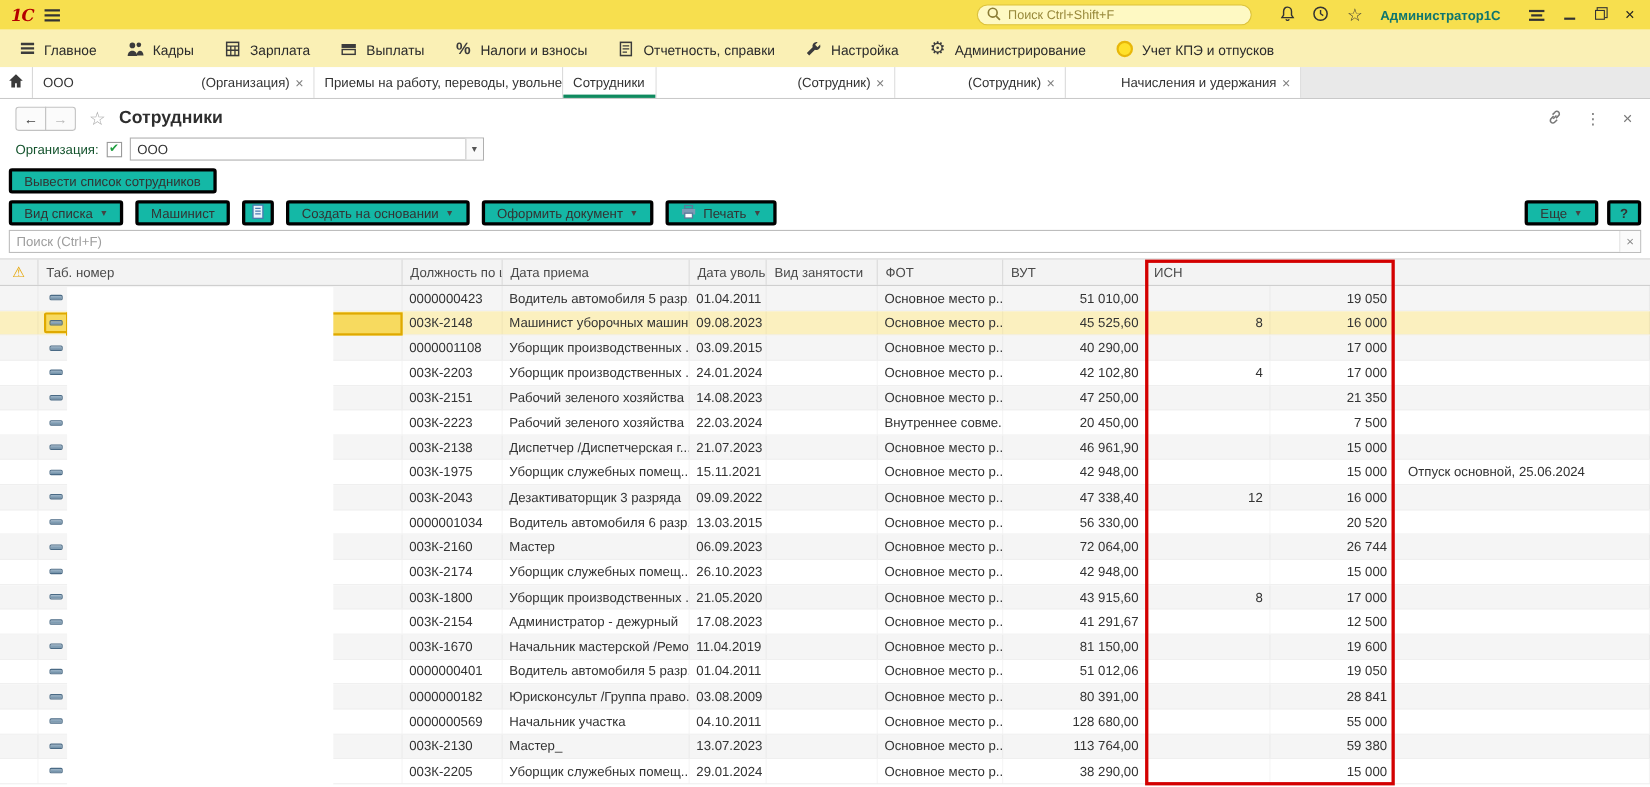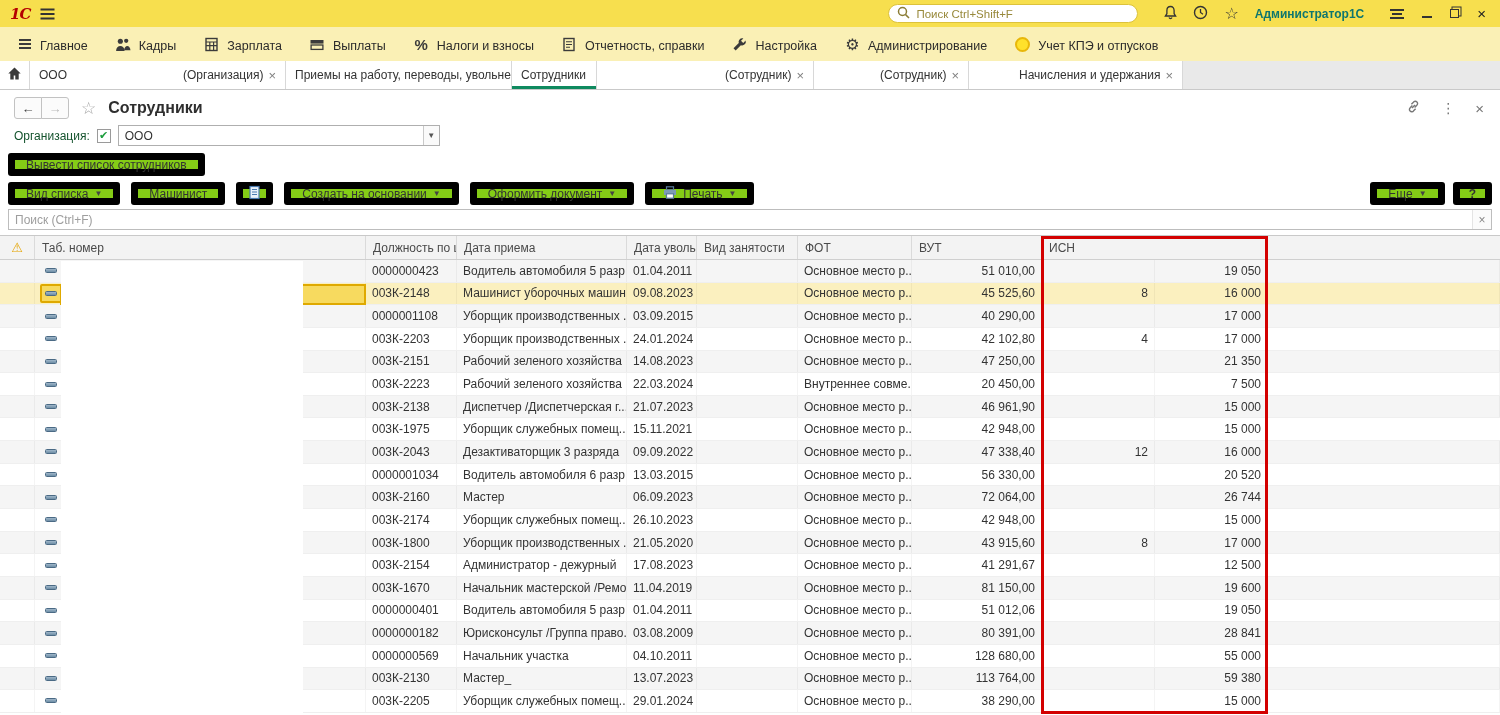--- a/index.html
+++ b/index.html
@@ -4,21 +4,21 @@
 <style>
   *{box-sizing:border-box;margin:0;padding:0;}
   html,body{width:1500px;height:715px;overflow:hidden;}
   body{font-family:"Liberation Sans",sans-serif;font-size:12px;color:#333;background:#fff;}
 
   
   .titlebar{height:27px;background:#F7DF4E;display:flex;align-items:center;padding:0 10px;gap:10px;}
   .logo{color:#B40000;font-weight:bold;font-style:italic;font-size:15px;font-family:"DejaVu Serif",serif;letter-spacing:-1px;}
   .tb-burger svg{display:block;}
   .tb-title{font-size:12px;color:#222;margin-left:10px;white-space:nowrap;}
-  .tb-search{margin-left:auto;width:250px;height:19px;background:#ffffff;border:1px solid #DCC23C;border-radius:10px;display:flex;align-items:center;padding:0 8px;gap:6px;}
+  .tb-search{margin-left:auto;width:250px;height:19px;background:#fef9c3;border:1px solid #DCC23C;border-radius:10px;display:flex;align-items:center;padding:0 8px;gap:6px;}
   .tb-search-ph{color:#98893B;font-size:11.5px;}
   .tb-icons{display:flex;align-items:center;gap:16px;margin-left:16px;}
   .tb-user{font-size:12px;color:#0f766e;font-weight:bold;}
   .win-btns{display:flex;align-items:center;gap:18px;margin-left:16px;margin-right:4px;color:#222;}
   .win-min{display:inline-block;width:10px;height:8px;border-bottom:2px solid #333;}
   .win-restore{display:inline-block;width:9px;height:9px;border:1.5px solid #333;box-shadow:2px -2px 0 -0.5px #F7DF4E,2px -2px 0 0.5px #333;}
   .win-close{font-size:15px;line-height:10px;color:#222;}
   .svc-lines{display:inline-block;width:14px;}
   .svc-lines i{display:block;height:2px;background:#333;margin:2px 0;}
   .svc-lines i:nth-child(2){width:10px;margin-left:2px;}
@@ -56,21 +56,21 @@
   .hdr-close{font-size:15px;color:#777;}
 
   .org-row{display:flex;align-items:center;margin:5px 0 0 14px;gap:7px;}
   .org-label{color:#14532d;}
   .chk{width:14px;height:14px;border:1px solid #9a9a9a;background:#fff;display:flex;align-items:center;justify-content:center;color:#1E9E3E;font-size:11px;line-height:11px;}
   .combo{width:322px;height:21px;border:1px solid #AFAFAF;display:flex;align-items:center;background:#fff;}
   .combo-val{padding-left:6px;}
   .combo-btn{margin-left:auto;width:16px;height:100%;border-left:1px solid #C9C9C9;background:#FAFAFA;display:flex;align-items:center;justify-content:center;font-size:8px;color:#555;}
 
   .list-btn-row{margin:7px 0 0 8px;}
-  .btn{height:23px;border:7px solid #000000;background:#84cc16;border-radius:3px;display:inline-flex;align-items:center;padding:0 11px;gap:6px;font-size:12px;color:#333;cursor:default;white-space:nowrap;}
+  .btn{height:23px;border:3px solid #000000;background:#14b8a6;border-radius:3px;display:inline-flex;align-items:center;padding:0 11px;gap:6px;font-size:12px;color:#333;cursor:default;white-space:nowrap;}
   .btn .caret{font-size:8px;color:#444;}
   .btn.iconbtn{padding:0 5px;}
   .btn.help{padding:0 9px;font-weight:bold;}
 
   .toolbar{display:flex;gap:11px;margin:6px 8px 0 8px;align-items:center;}
   .tb-right{margin-left:auto;display:flex;gap:8px;}
 
   .search-box{margin:4px 8px 0 8px;height:21px;border:1px solid #BDBDBD;display:flex;align-items:center;background:#fff;}
   .search-input{flex:1;border:none;outline:none;background:transparent;font-family:"Liberation Sans",sans-serif;font-size:12px;color:#333;padding:0 6px;height:100%;}
   .search-input::placeholder{color:#9E9E9E;}
@@ -488,20 +488,21 @@
             </span>
           </div>
     <div class="td">003К-1975</div>
     <div class="td">Уборщик служебных помещ...</div>
     <div class="td">15.11.2021</div>
     <div class="td"></div>
     <div class="td">Основное место р...</div>
     <div class="td num">42 948,00</div>
     <div class="td num"></div>
     <div class="td num">15 000</div>
+    <div class="td" style="padding-left:12px;">Отпуск основной, 25.06.2024</div>
   </div>
         <div class="trow grid">
     <div class="td icon-cell"></div>
     <div class="td name-col">
             <span class="rowmark-wrap">
               <span class="rowmark"></span>
             </span>
           </div>
     <div class="td">003К-2043</div>
     <div class="td">Дезактиваторщик 3 разряда</div>

